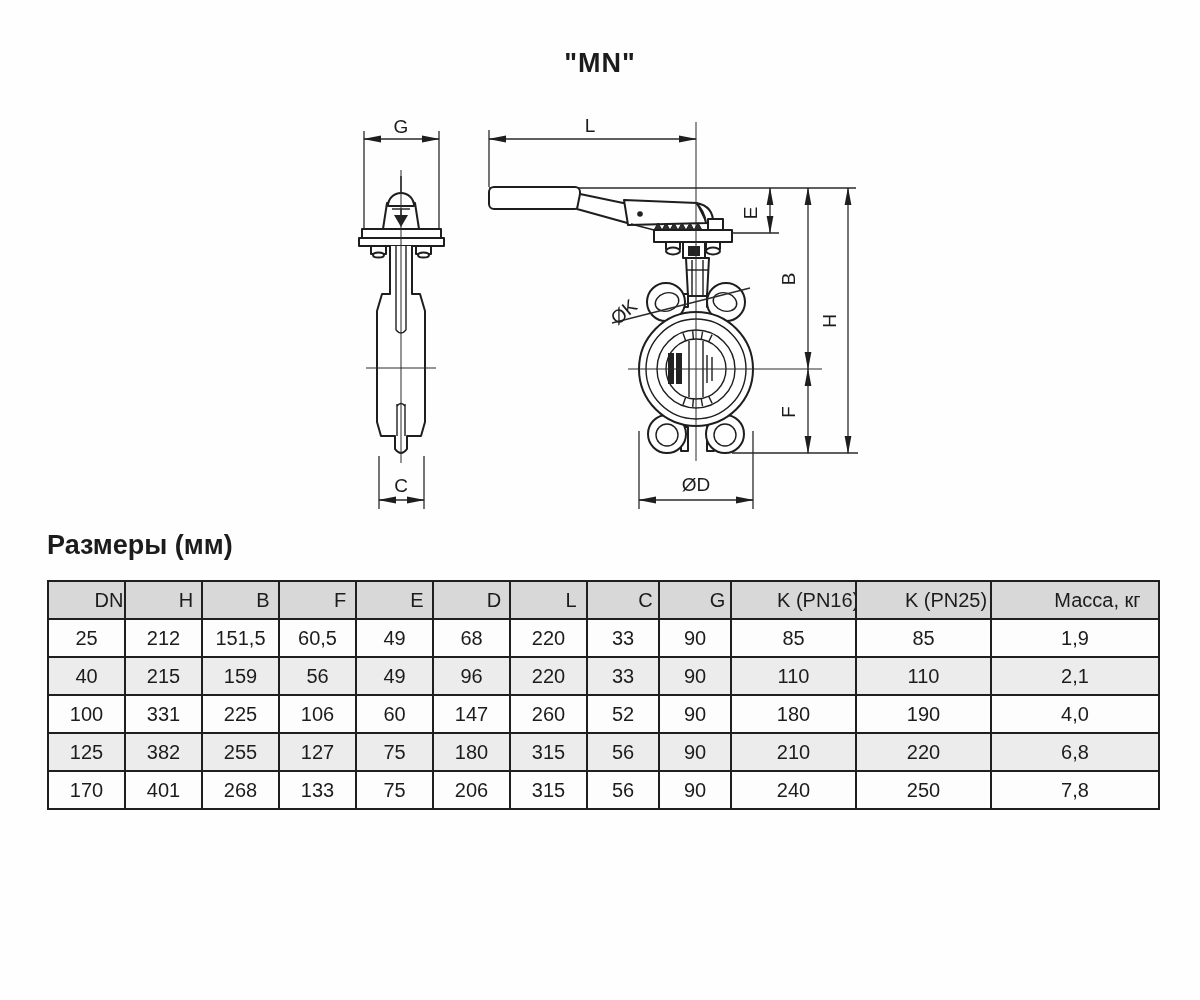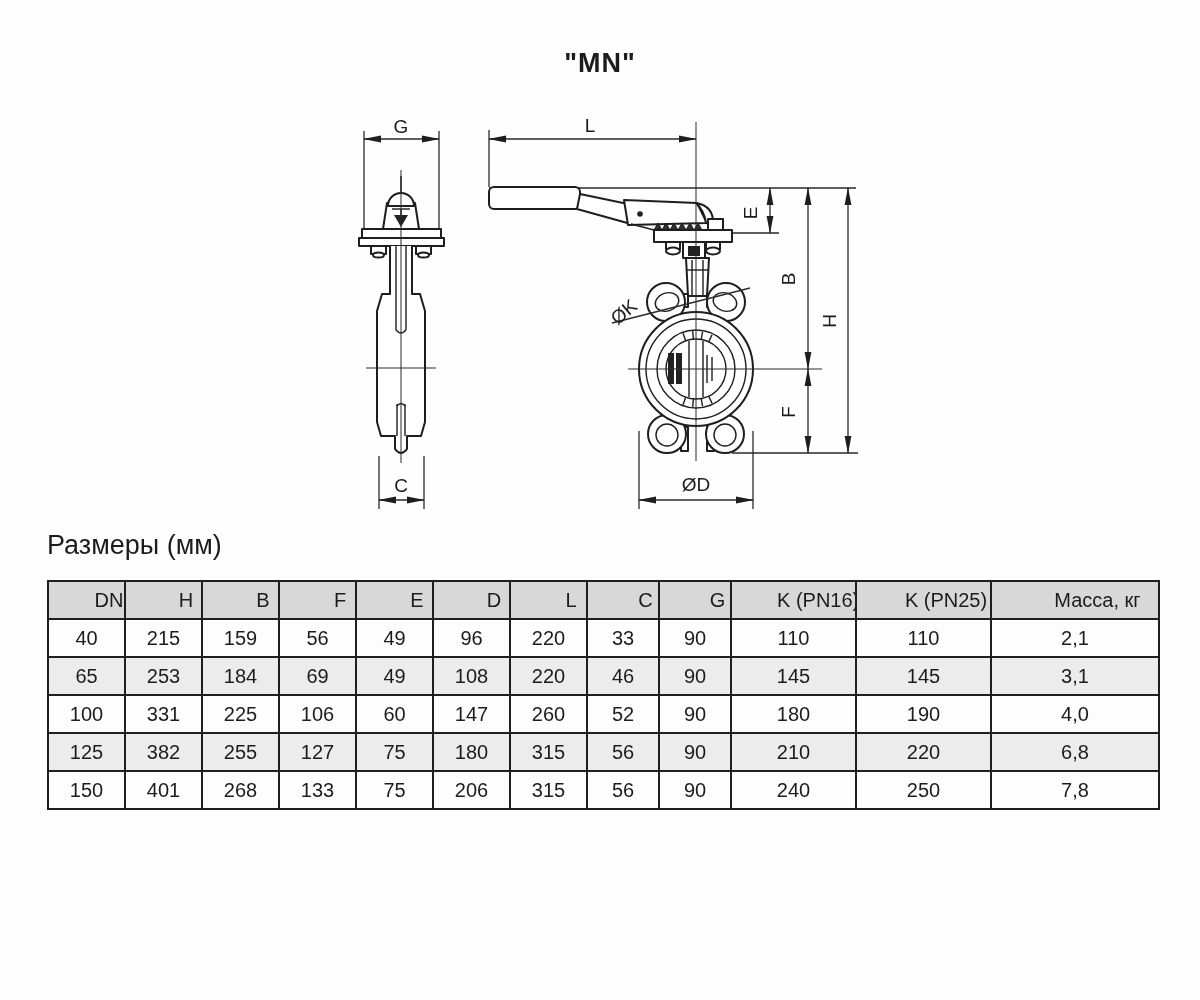--- a/index.html
+++ b/index.html
@@ -8,21 +8,21 @@
     background:#fefefe;color:#1c1c1c;
     font-family:"Liberation Sans",sans-serif;
   }
   .page-title{
     position:absolute;top:48px;left:0;width:1200px;
     text-align:center;font-size:27px;font-weight:700;letter-spacing:1px;
   }
   .drawing-wrap{position:absolute;top:0;left:0;}
   .section-heading{
     position:absolute;top:530px;left:47px;
-    font-size:27px;font-weight:400;
+    font-size:27px;font-weight:700;
   }
   table.dims{
     position:absolute;top:580px;left:47px;
     border-collapse:collapse;table-layout:fixed;width:1111px;
     font-size:20px;
   }
   table.dims th,table.dims td{
     border:2px solid #1f1f1f;text-align:center;vertical-align:middle;
     height:36px;padding:0;font-weight:400;overflow:hidden;white-space:nowrap;
   }
@@ -214,48 +214,48 @@
         <th>L</th>
         <th>C</th>
         <th>G</th>
         <th>K (PN16)</th>
         <th>K (PN25)</th>
         <th>Масса, кг</th>
       </tr>
     </thead>
   <tbody>
       <tr>
+        <td>25</td>
+        <td>212</td>
+        <td>151,5</td>
+        <td>60,5</td>
+        <td>49</td>
+        <td>68</td>
+        <td>220</td>
+        <td>33</td>
+        <td>90</td>
+        <td>85</td>
+        <td>85</td>
+        <td>1,9</td>
+      </tr>
+      <tr>
         <td>40</td>
         <td>215</td>
         <td>159</td>
         <td>56</td>
         <td>49</td>
         <td>96</td>
         <td>220</td>
         <td>33</td>
         <td>90</td>
         <td>110</td>
         <td>110</td>
         <td>2,1</td>
       </tr>
       <tr>
-        <td>65</td>
-        <td>253</td>
-        <td>184</td>
-        <td>69</td>
-        <td>49</td>
-        <td>108</td>
-        <td>220</td>
-        <td>46</td>
-        <td>90</td>
-        <td>145</td>
-        <td>145</td>
-        <td>3,1</td>
-      </tr>
-      <tr>
         <td>100</td>
         <td>331</td>
         <td>225</td>
         <td>106</td>
         <td>60</td>
         <td>147</td>
         <td>260</td>
         <td>52</td>
         <td>90</td>
         <td>180</td>
@@ -270,21 +270,21 @@
         <td>75</td>
         <td>180</td>
         <td>315</td>
         <td>56</td>
         <td>90</td>
         <td>210</td>
         <td>220</td>
         <td>6,8</td>
       </tr>
       <tr>
-        <td>150</td>
+        <td>170</td>
         <td>401</td>
         <td>268</td>
         <td>133</td>
         <td>75</td>
         <td>206</td>
         <td>315</td>
         <td>56</td>
         <td>90</td>
         <td>240</td>
         <td>250</td>

